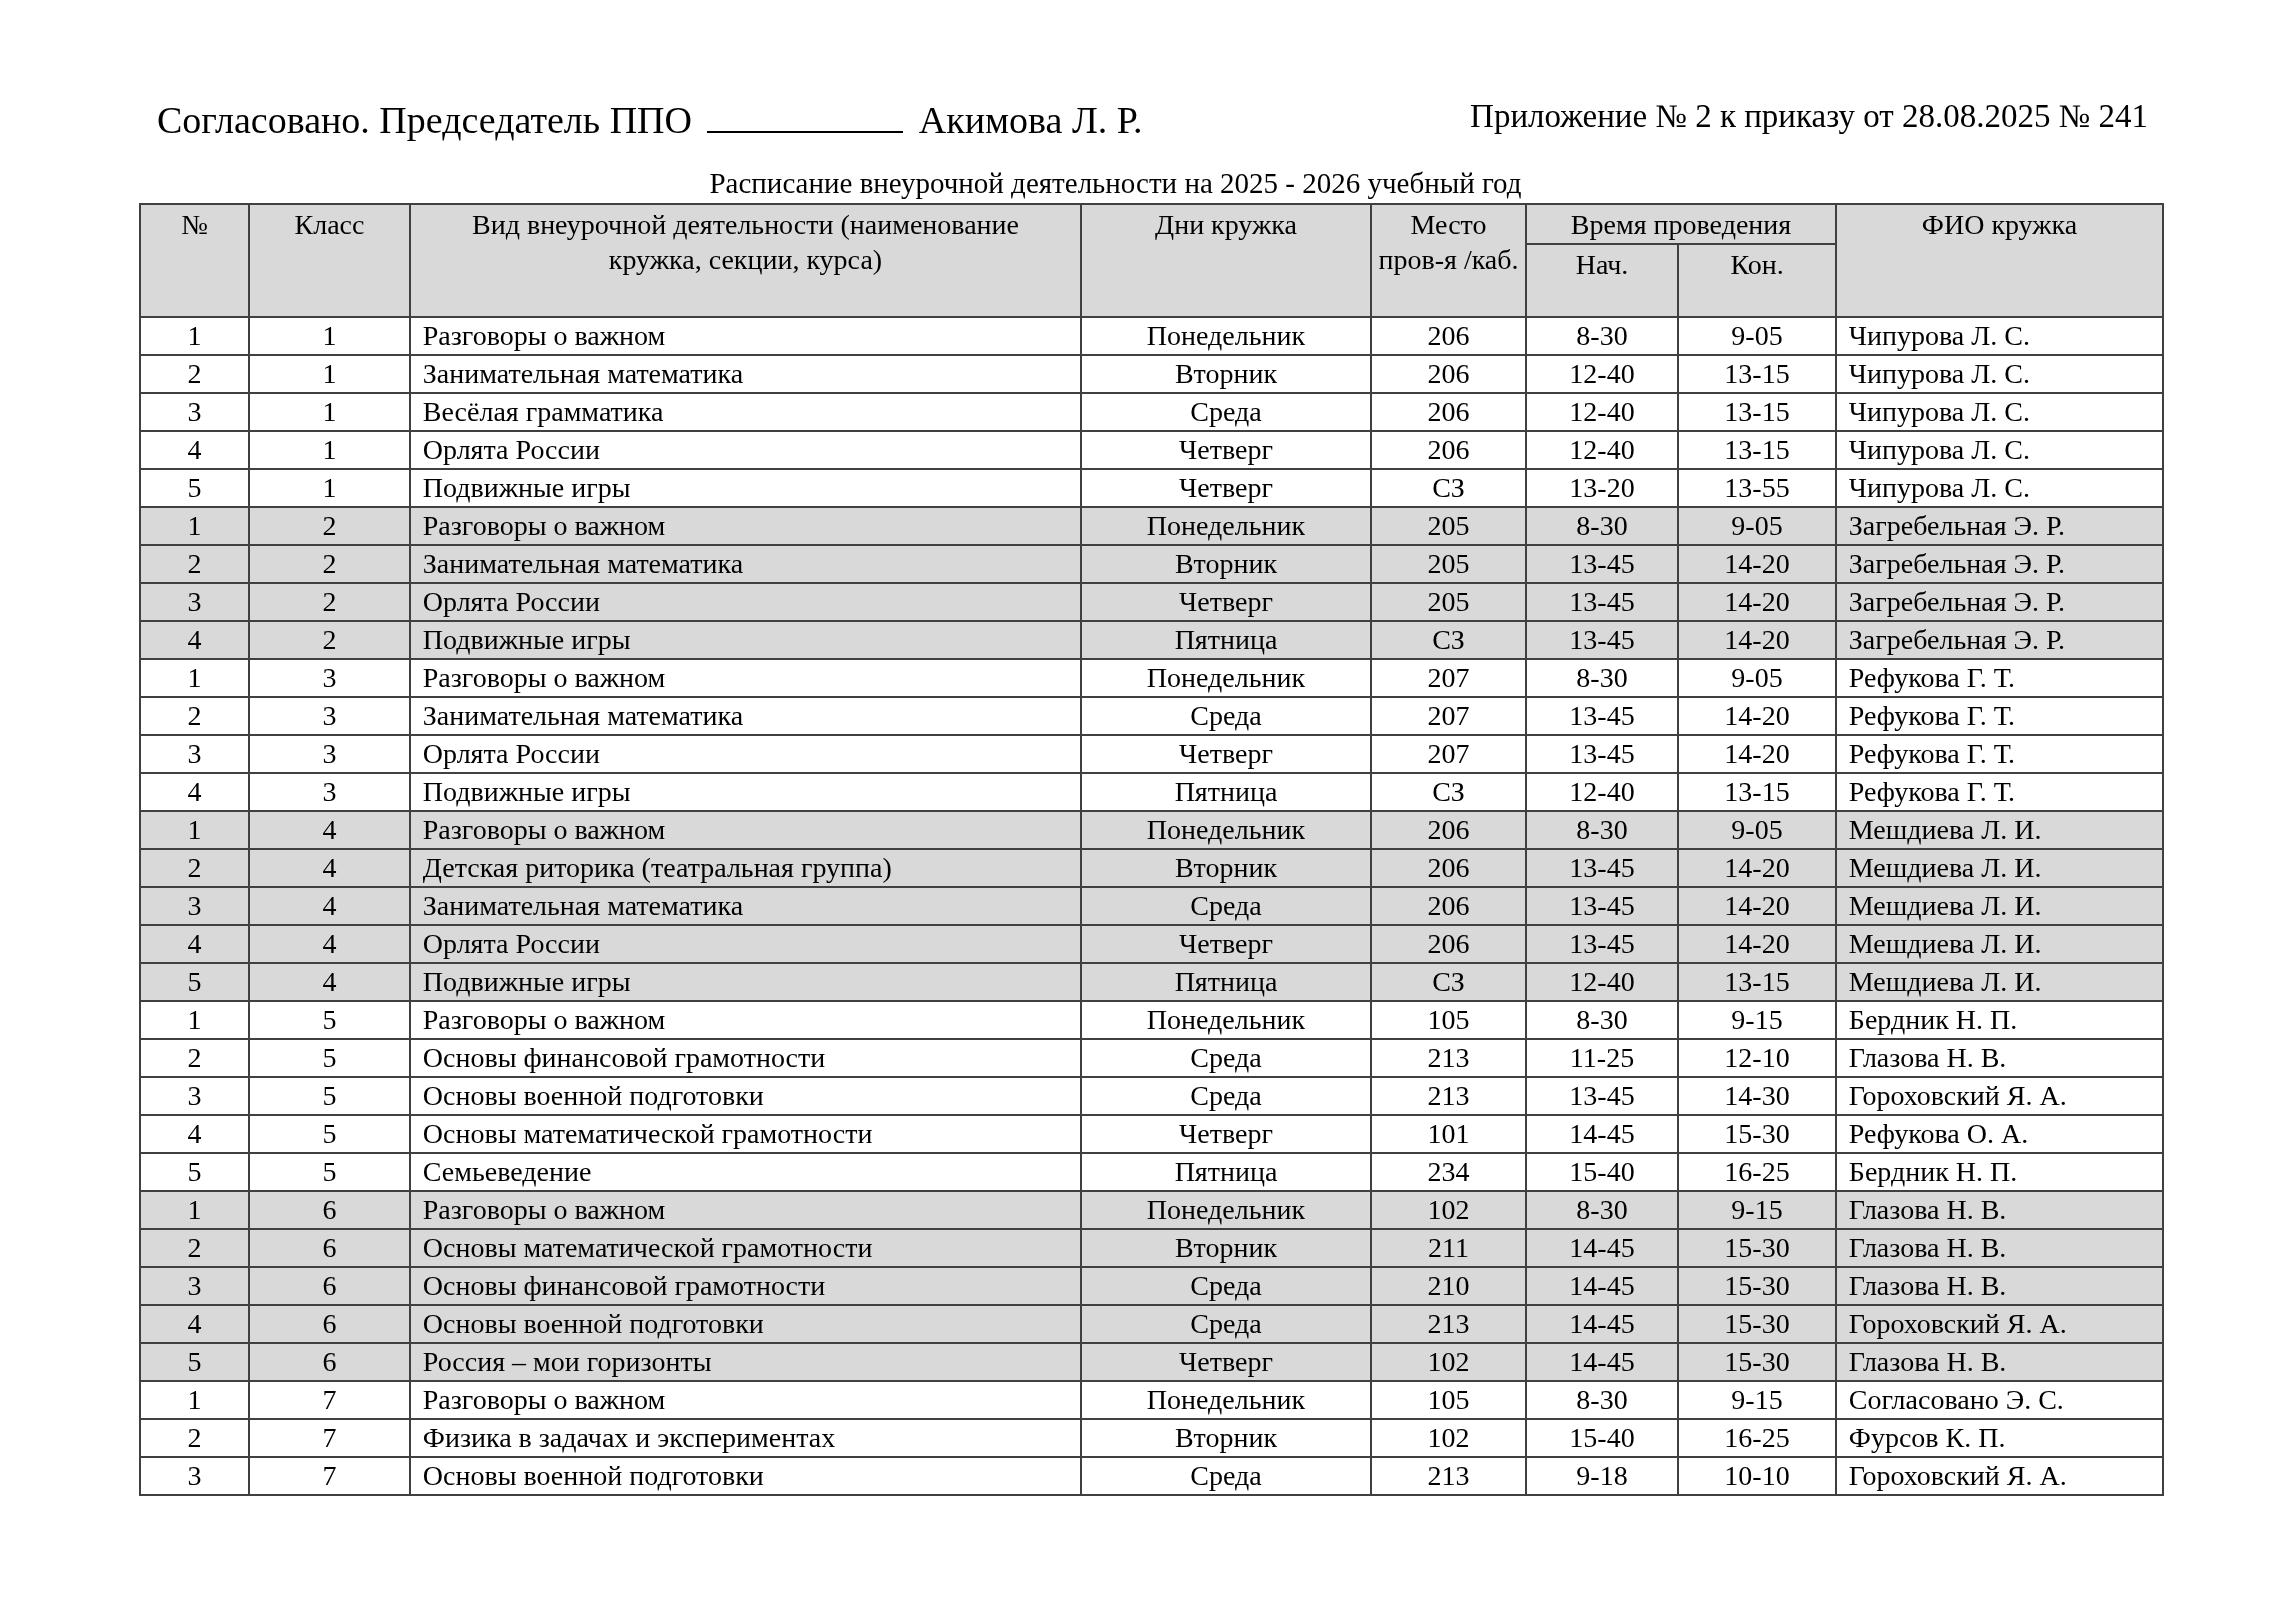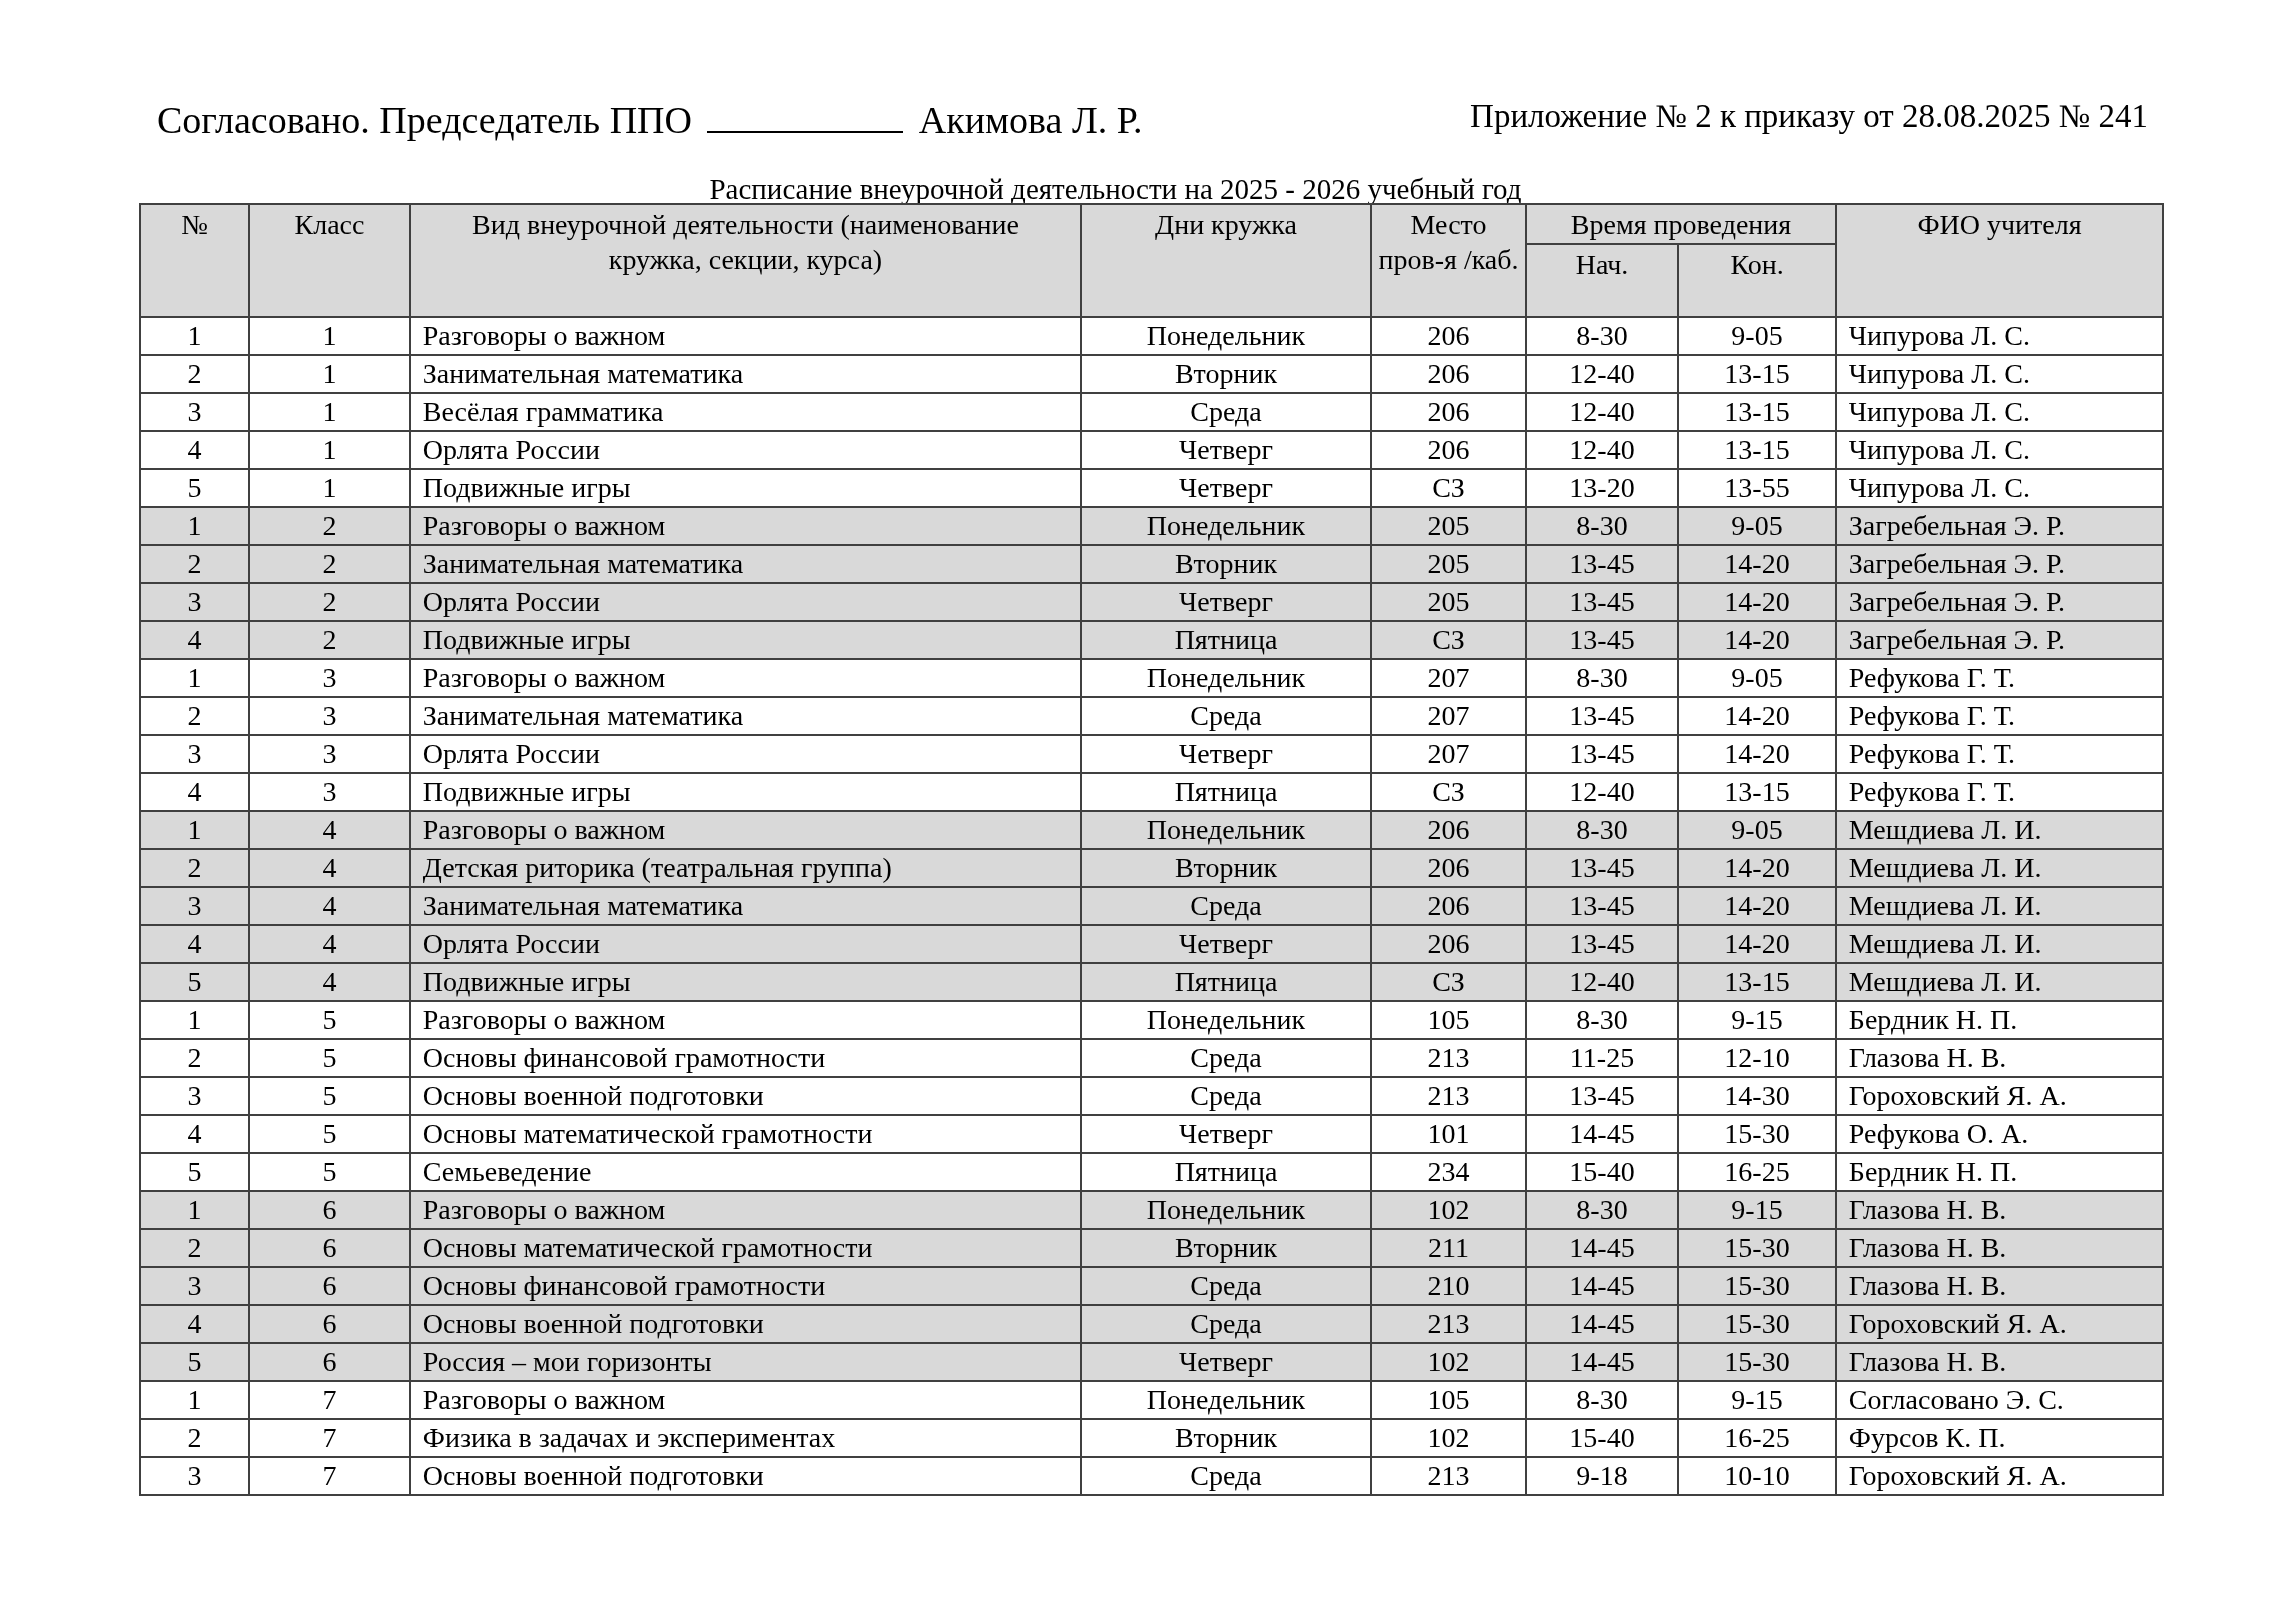--- a/index.html
+++ b/index.html
@@ -1,21 +1,21 @@
 <!DOCTYPE html>
 <html><head>
 <meta charset="utf-8">
 <style>
   html, body { margin:0; padding:0; background:#ffffff; }
   body { width:2293px; height:1621px; position:relative; overflow:hidden;
          font-family:"Liberation Serif", "DejaVu Serif", serif; color:#000; }
   .top-left { position:absolute; left:157px; top:98px; font-size:38px; white-space:nowrap; }
   .top-right { position:absolute; right:145px; top:98px; font-size:33px; white-space:nowrap; }
   .sig-line { display:inline-block; width:196px; border-bottom:2px solid #000; height:23.5px; vertical-align:baseline; margin:0 5.9px; }
-  .title { position:absolute; left:0; width:2064px; top:173px; text-align:center; font-size:29px; padding-left:167px; box-sizing:border-box; }
+  .title { position:absolute; left:0; width:2064px; top:167px; text-align:center; font-size:29px; padding-left:167px; box-sizing:border-box; }
   table.sched { position:absolute; left:139px; top:203px; border-collapse:collapse; table-layout:fixed; width:2023px; }
   table.sched td, table.sched th { border:2px solid #404040; font-size:28px; font-weight:normal; padding:0 11.8px; height:36px; line-height:36px; white-space:nowrap; overflow:hidden; }
   table.sched th { background:#d9d9d9; vertical-align:top; line-height:35px; padding-top:2px; }
   .c { text-align:center; }
   .l { text-align:left; }
   tr.shaded td { background:#d9d9d9; }
   th.sub { height:33px; }
 </style>
 </head>
 <body>
@@ -41,21 +41,21 @@
     <col style="width:327px">
   </colgroup>
   <thead>
     <tr>
       <th rowspan="2" class="c" style="height:109px">№</th>
       <th rowspan="2" class="c">Класс</th>
       <th rowspan="2" class="c" style="white-space:normal">Вид внеурочной деятельности (наименование кружка, секции, курса)</th>
       <th rowspan="2" class="c">Дни кружка</th>
       <th rowspan="2" class="c" style="white-space:normal;padding:2px 3.9px 0">Место пров-я /каб.</th>
       <th colspan="2" class="c" style="height:36px">Время проведения</th>
-      <th rowspan="2" class="c">ФИО учителя</th>
+      <th rowspan="2" class="c">ФИО кружка</th>
     </tr>
     <tr>
       <th class="c sub" style="height:69px">Нач.</th>
       <th class="c sub" style="height:69px">Кон.</th>
     </tr>
   </thead>
   <tbody id="rows">
       <tr>
         <td class="c">1</td>
         <td class="c">1</td>

